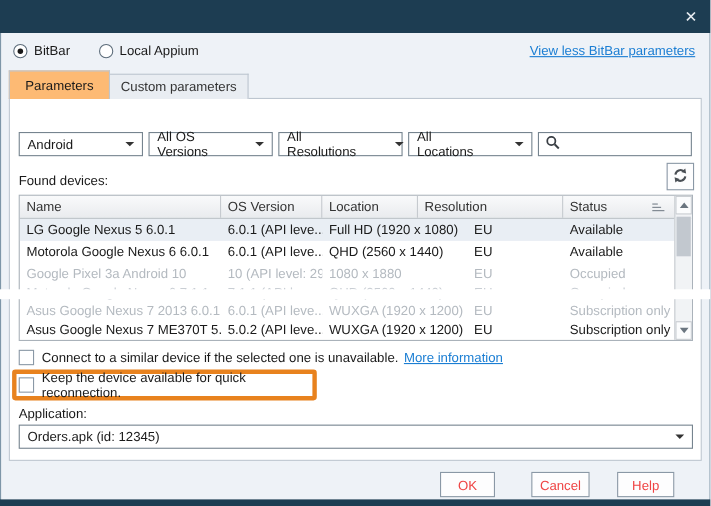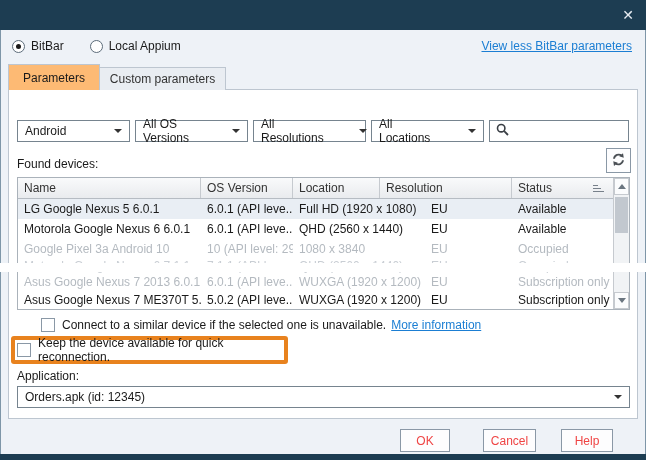--- a/index.html
+++ b/index.html
@@ -72,21 +72,21 @@
     box-sizing:border-box;display:flex;align-items:center;justify-content:center;cursor:pointer;}
   .sb-top{top:0;}
   .sb-bottom{bottom:0;}
   .tri{width:0;height:0;border-left:4px solid transparent;border-right:4px solid transparent;}
   .tri.up{border-bottom:5px solid #6b7680;}
   .tri.down{border-top:5px solid #6b7680;}
   .sb-thumb{position:absolute;left:1px;top:19px;width:13px;height:36px;background:#c2c8cf;cursor:grab;}
 
   .torn-band{position:absolute;left:0;top:263px;width:646px;height:9px;background:#fff;z-index:6;}
 
-  .chk-row{position:absolute;left:17px;display:flex;align-items:flex-start;z-index:3;margin-left:24px;}
+  .chk-row{position:absolute;left:17px;display:flex;align-items:flex-start;z-index:3;}
   .cb{width:14px;height:14px;border:1px solid #8a98a6;background:#fff;box-sizing:border-box;
     margin-right:7px;flex:none;cursor:pointer;}
   .chk1{top:318px;}
   .chk-row .link{margin-left:5px;}
   .hl-box{position:absolute;left:11px;top:336px;width:277px;height:28px;border:4px solid #e8821e;
     border-radius:3px;box-sizing:border-box;display:flex;align-items:center;padding-left:2px;z-index:4;background:transparent;}
 
   .app-label{position:absolute;left:17px;top:369px;z-index:3;}
   .app-combo{position:absolute;left:17px;top:386px;width:613px;height:22px;}
 
@@ -210,21 +210,21 @@
     <div class="trow">
       <div class="td c0">Motorola Google Nexus 6 6.0.1</div>
       <div class="td c1">6.0.1 (API leve...</div>
       <div class="td c2">QHD (2560 x 1440)</div>
       <div class="td c3">EU</div>
       <div class="td c4">Available</div>
     </div>
     <div class="trow dim">
       <div class="td c0">Google Pixel 3a Android 10</div>
       <div class="td c1">10 (API level: 29)</div>
-      <div class="td c2">1080 x 3840</div>
+      <div class="td c2">1080 x 1880</div>
       <div class="td c3">EU</div>
       <div class="td c4">Occupied</div>
     </div>
     <div class="trow torn">
       <div class="td c0">Motorola Google Nexus 6 7.1.1</div>
       <div class="td c1">7.1.1 (API leve...</div>
       <div class="td c2">QHD (2560 x 1440)</div>
       <div class="td c3">EU</div>
       <div class="td c4">Occupied</div>
     </div>

